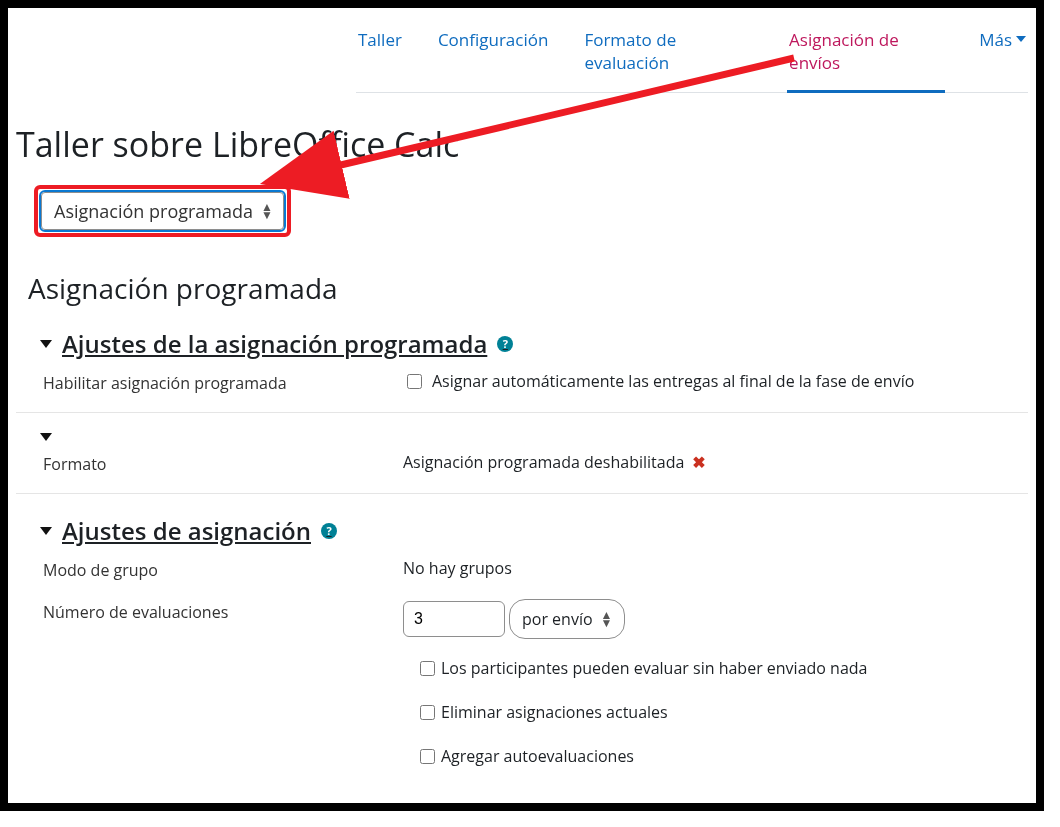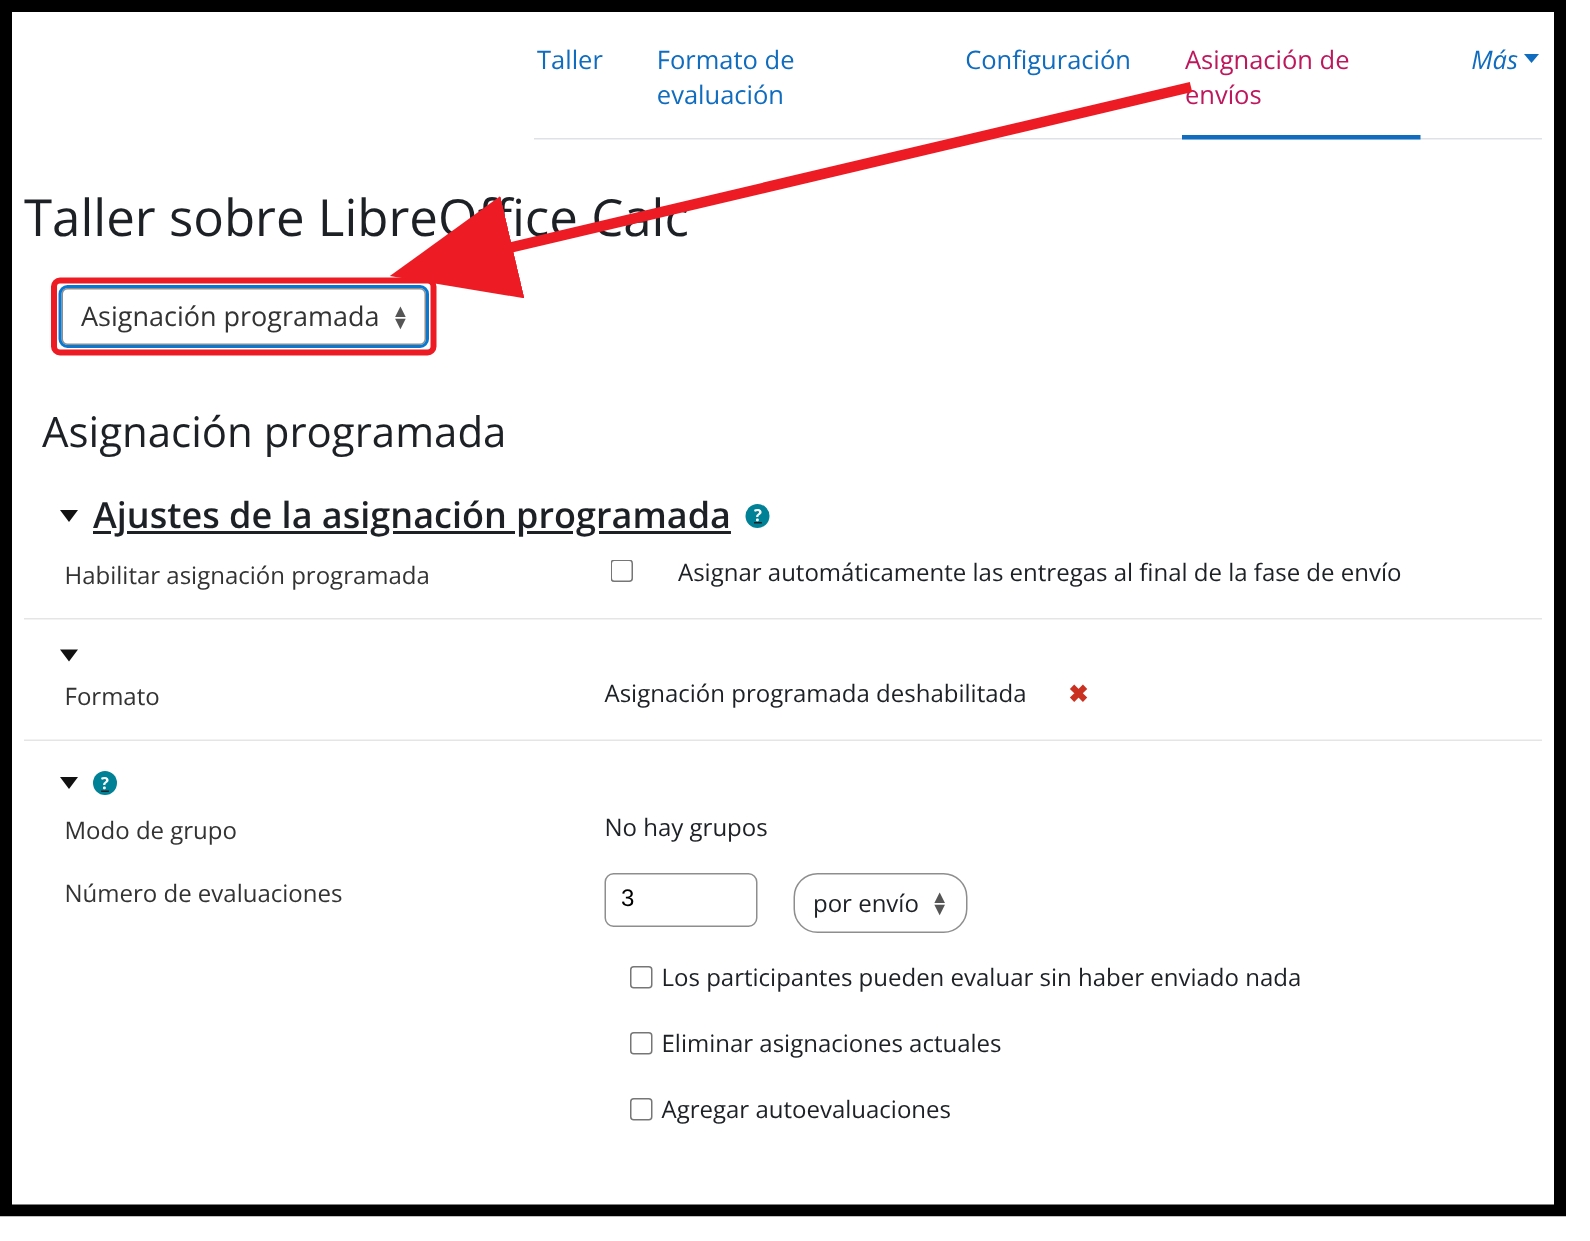--- a/index.html
+++ b/index.html
@@ -47,21 +47,20 @@
   }
   .tab.active {
     color: #be185d;
     border-bottom: 3px solid var(--link-blue);
     margin-bottom: -1px;
   }
   .tab.more {
     display: flex;
     align-items: flex-start;
     gap: 4px;
-    font-style: italic;
   }
   .chev-down {
     display: inline-block;
     width: 0; height: 0;
     border-left: 5px solid transparent;
     border-right: 5px solid transparent;
     border-top: 6px solid var(--link-blue);
     margin-top: 8px;
   }
   
@@ -143,22 +142,22 @@
   }
   .row .label {
     width: 360px;
     color: var(--label-grey);
     padding-top: 2px;
   }
   .row .value {
     flex: 1;
     display: flex;
     flex-wrap: wrap;
-    align-items: flex-start;
-    gap: 24px;
+    align-items: center;
+    gap: 4px;
   }
   hr.soft {
     border: none;
     border-top: 1px solid #e5e5e5;
     margin: 10px 0 14px 0;
   }
   input[type="checkbox"] {
     width: 15px; height: 15px;
     margin-right: 6px;
   }
@@ -197,22 +196,22 @@
   }
 </style>
 </head>
 <body>
 
 <div class="frame">
   <div class="content">
 
     <div class="tabs">
       <div class="tab">Taller</div>
+      <div class="tab">Configuración</div>
       <div class="tab">Formato de evaluación</div>
-      <div class="tab">Configuración</div>
       <div class="tab active">Asignación de envíos</div>
       <div class="tab more">
         <span>Más</span>
         <span class="chev-down"></span>
       </div>
     </div>
 
     <h1>Taller sobre LibreOffice Calc</h1>
 
     <div class="select-wrap">
@@ -253,20 +252,21 @@
         <span>Asignación programada deshabilitada</span>
         <span class="x-icon">✖</span>
       </div>
     </div>
 
     <hr class="soft">
 
     
     <div class="section-head">
       <span class="chev-toggle"></span>
+      <span>Ajustes de asignación</span>
       <span class="help-icon">?</span>
     </div>
     <div class="row">
       <div class="label">Modo de grupo</div>
       <div class="value">
         <span>No hay grupos</span>
       </div>
     </div>
     <div class="row">
       <div class="label">Número de evaluaciones</div>

